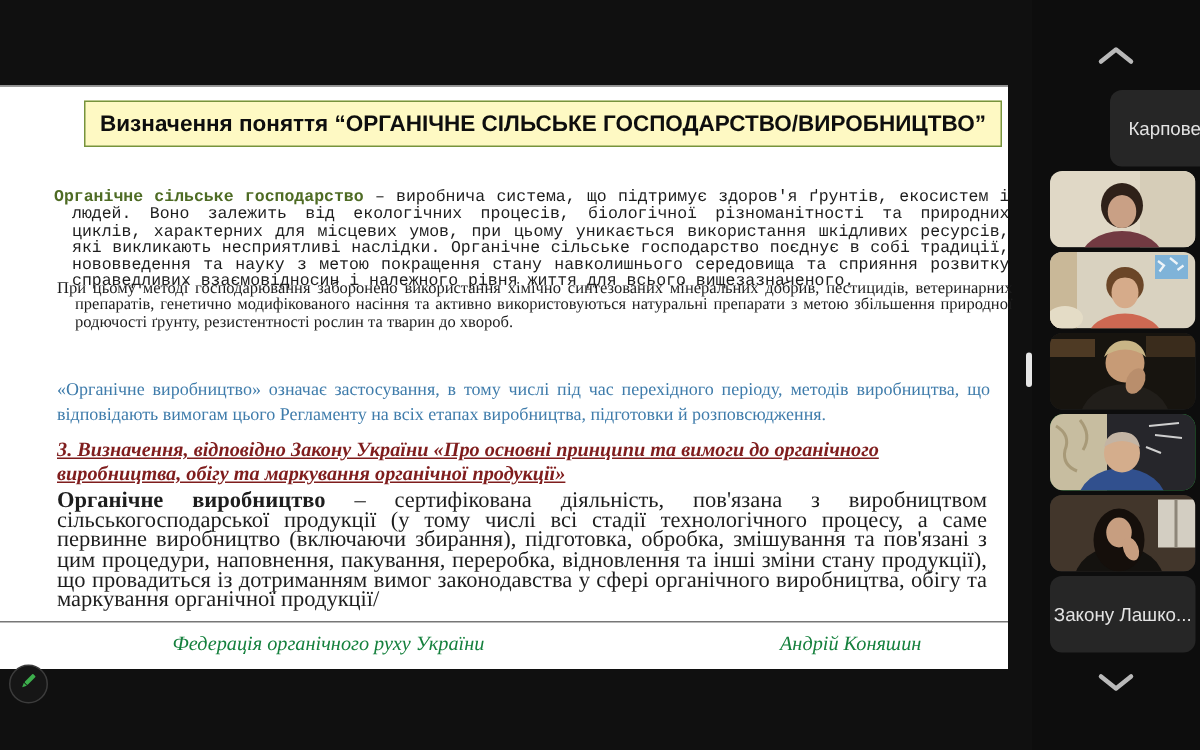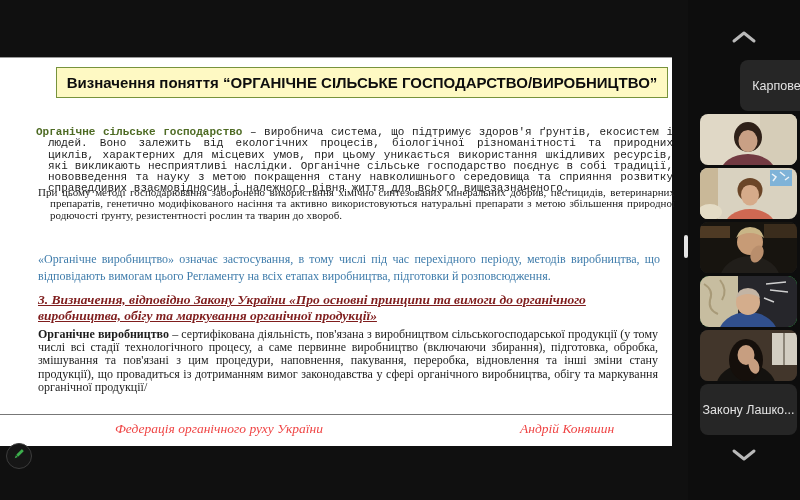--- a/index.html
+++ b/index.html
@@ -25,24 +25,24 @@
   .h-serif{position:absolute;font-style:italic;font-weight:bold;text-decoration:underline;}
   .h1{left:42px;top:52px;font-size:13.5px;color:#1a1a1a;}
   .para{position:absolute;text-align:justify;color:#1d1d1d;}
   .hang{padding-left:12px;text-indent:-12px;}
   .p1{left:36px;top:69px;width:625px;font-size:11px;line-height:11.3px;font-family:Liberation Mono, monospace;}
   .lead-green{font-weight:bold;color:#4e6b24;}
   .p2{left:38px;top:129px;width:625px;font-size:11px;line-height:11.3px;}
   .h2{left:38px;top:173px;font-size:14px;color:#2e6e9e;font-weight:normal;}
   .p3{left:38px;top:193px;width:622px;font-size:12px;line-height:16.5px;color:#3f7cab;}
   .h3{left:38px;top:234px;width:622px;font-size:13.5px;line-height:16px;color:#7f1d1d;}
-  .p4{left:38px;top:270px;width:620px;font-size:12px;line-height:13.2px;}
+  .p4{left:38px;top:270px;width:620px;font-size:15px;line-height:13.2px;}
   .lead-bold{font-weight:bold;}
   .footer-rule{position:absolute;left:0;top:356px;width:672px;height:0;border-top:1px solid #777;}
-  .footer-text{position:absolute;top:363px;font-style:italic;font-size:13.5px;color:#ef4444;}
+  .footer-text{position:absolute;top:363px;font-style:italic;font-size:13.5px;color:#15803d;}
   .footer-left{left:115px;}
   .footer-right{left:520px;}
   
   .annotate-btn{
     position:absolute;left:6px;top:443px;width:24px;height:24px;border-radius:50%;
     border:1px solid #3c3c3c;background:#161616;
     display:flex;align-items:center;justify-content:center;cursor:pointer;
   }
   
   .scrollbar-track{position:absolute;left:683px;top:57px;width:6px;height:388px;}

